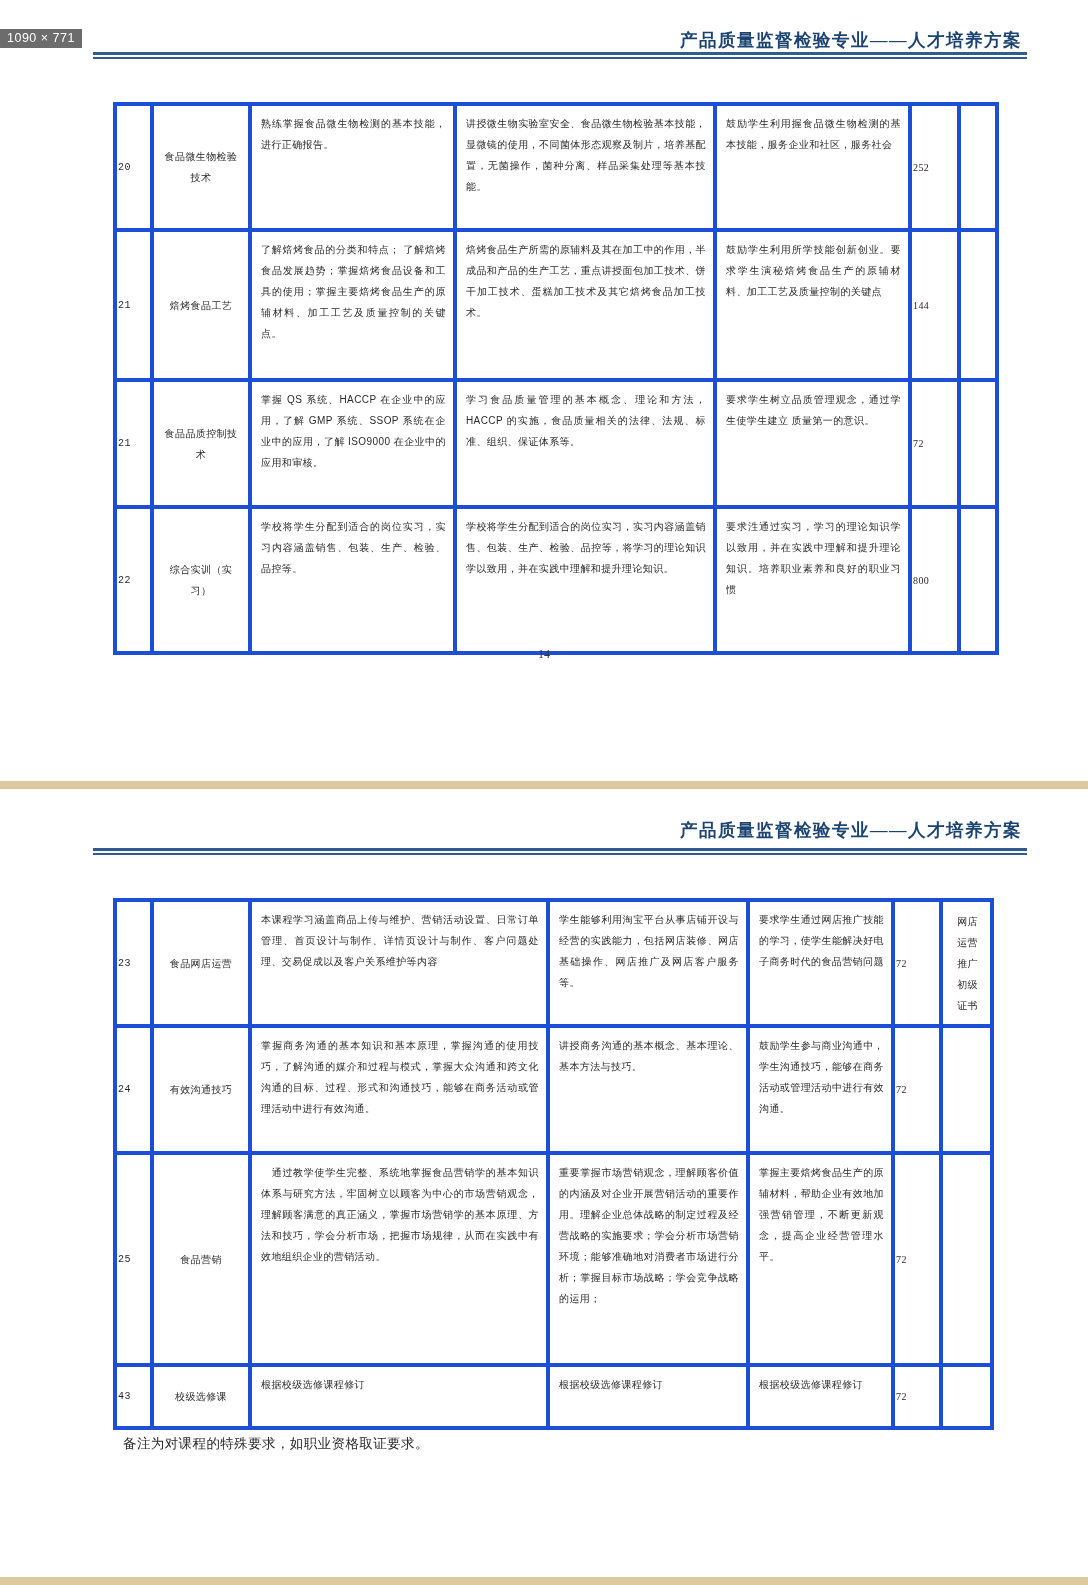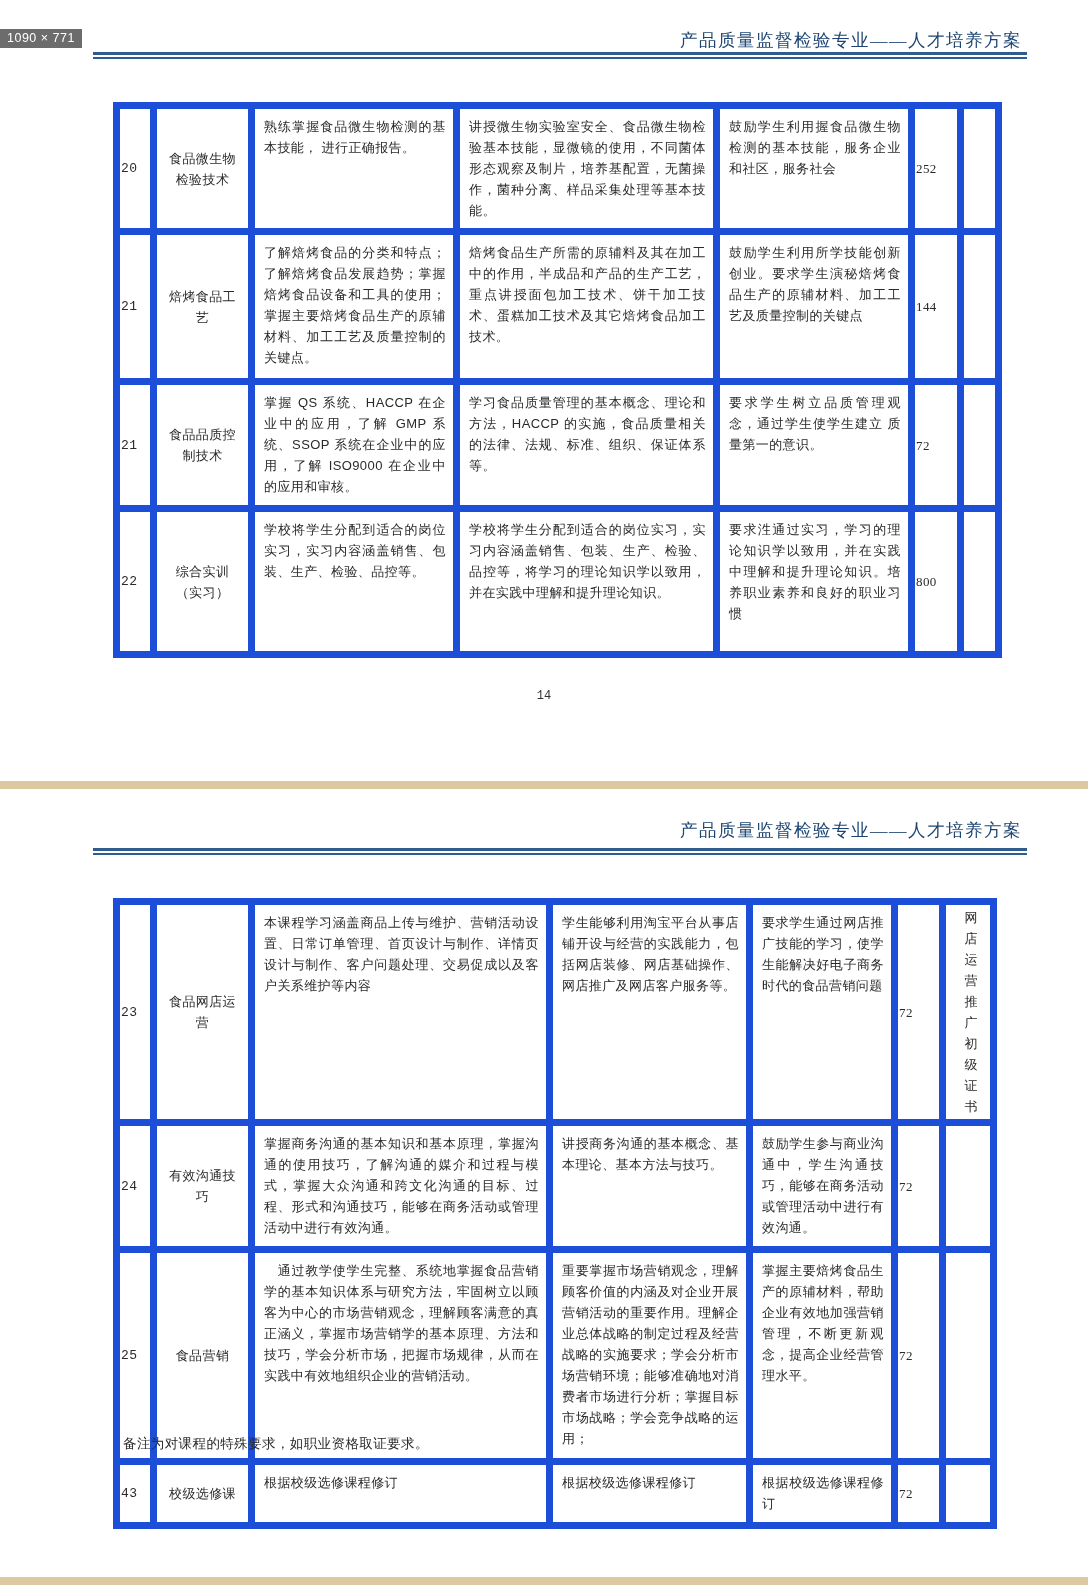--- a/index.html
+++ b/index.html
@@ -11,37 +11,37 @@
   
   .dim-badge {
     position:absolute; left:0; top:0; background:#6c6c6c; color:#ffffff;
     font-size:12.5px; line-height:19px; padding:0 7px; letter-spacing:0.5px;
     font-family:"Liberation Sans", sans-serif;
     margin-top:29px;
   }
 
   
   .hdr-title {
-    position:absolute; right:66px; font-size:17.5px; font-weight:normal;
+    position:absolute; right:66px; font-size:17.5px; font-weight:bold;
     color:#1c4472; letter-spacing:1.5px;
     font-family:"Liberation Serif", serif; white-space:nowrap;
   }
   .hdr-rule {
     position:absolute; left:93px; width:934px; height:2px;
     border-top:3px solid #2e5c8f; border-bottom:2px solid #2e5c8f;
     background:#ffffff;
   }
 
   
   table.course {
     position:absolute; border-collapse:collapse; table-layout:fixed;
     border:2px solid #4a4a4a; background:#ffffff;
   }
   table.course td {
-    border:7px solid #1d4ed8; font-size:13px; line-height:21px;
+    border:4px solid #1d4ed8; font-size:10px; line-height:21px;
     letter-spacing:0.4px; overflow:hidden;
   }
   td.c-num   { text-align:left; vertical-align:middle; font-family:Liberation Mono, monospace; font-size:14px; }
   td.c-name  { text-align:center; vertical-align:middle; padding:18px 6px; }
   td.c-text  { text-align:justify; vertical-align:top; padding:7px 7px 4px 9px; }
   td.c-hours { text-align:left; vertical-align:middle; font-family:"Liberation Serif", serif; font-size:14px; }
   td.c-cert  { text-align:right; vertical-align:middle; padding:2px 12px; }
 
   .page-num {
     position:absolute; left:0; width:1088px; text-align:center;
@@ -107,21 +107,21 @@
         <td class="c-name">综合实训（实习）</td>
         <td class="c-text">学校将学生分配到适合的岗位实习，实习内容涵盖销售、包装、生产、检验、品控等。</td>
         <td class="c-text">学校将学生分配到适合的岗位实习，实习内容涵盖销售、包装、生产、检验、品控等，将学习的理论知识学以致用，并在实践中理解和提升理论知识。</td>
         <td class="c-text">要求泩通过实习，学习的理论知识学以致用，并在实践中理解和提升理论知识。培养职业素养和良好的职业习惯</td>
         <td class="c-hours">800</td>
         <td class="c-cert"></td>
       </tr>
     </tbody>
   </table>
 
-  <div class="page-num" style="top:689px;font-family:Liberation Mono, monospace;">14</div>
+  <div class="page-num" style="top:647px;">14</div>
 
   <div class="band" style="top:781px;"></div>
 
   <div class="hdr-title" style="top:818px;">产品质量监督检验专业——人才培养方案</div>
   <div class="hdr-rule" style="top:848px;"></div>
 
   <table class="course" style="left:113px; top:898px; width:877px;">
     <colgroup>
       <col style="width:37px">
         <col style="width:98px">

